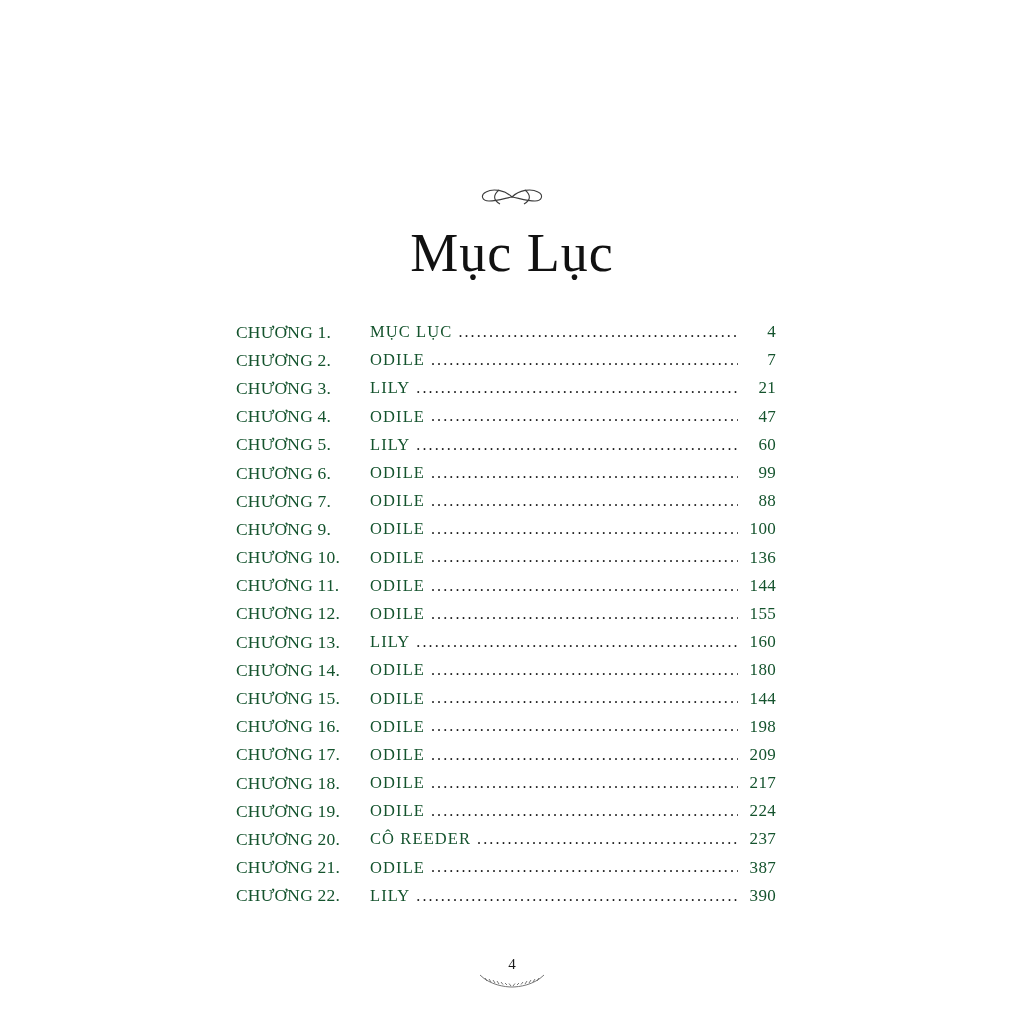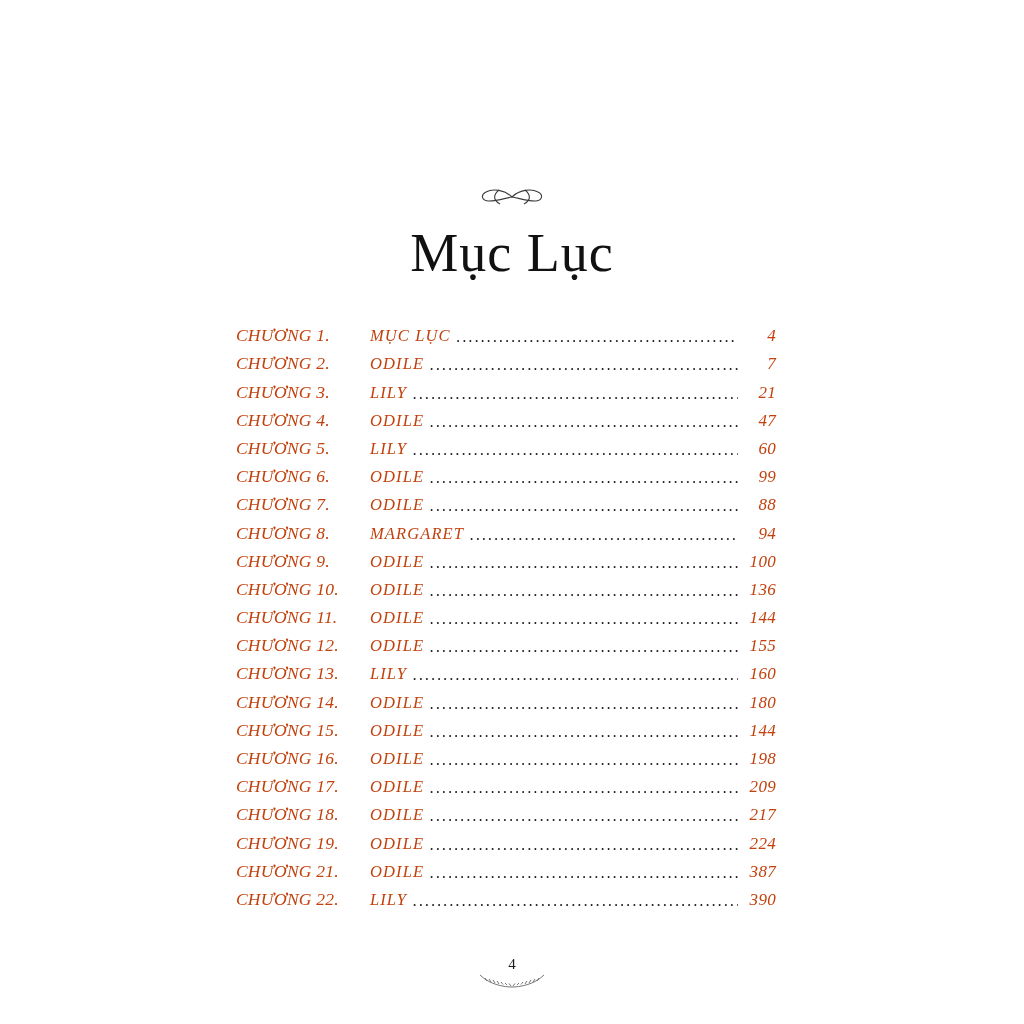--- a/index.html
+++ b/index.html
@@ -46,27 +46,26 @@
     color: #111111;
   }
   .toc {
     position: absolute;
     top: 318px;
     left: 236px;
     width: 540px;
   }
   .toc-row {
     display: flex;
-    align-items: flex-end;
+    align-items: center;
     height: 28.2px;
     font-size: 17.5px;
     letter-spacing: 0.3px;
-    color: #c2410c;
+    color: #14532d;
     white-space: nowrap;
-    font-style: italic;
   }
   .toc-ch {
     flex: 0 0 auto;
     width: 134px;
     font-variant: small-caps;
     text-transform: uppercase;
     font-size: 17.5px;
     letter-spacing: 0.2px;
   }
   .toc-title {
@@ -179,26 +178,20 @@
       <span class="toc-page">99</span>
     </div>
 
     <div class="toc-row">
       <span class="toc-ch">CHƯƠNG 7.</span>
       <span class="toc-title">ODILE</span>
       <span class="toc-dots"></span>
       <span class="toc-page">88</span>
     </div>
 
-    <div class="toc-row">
-      <span class="toc-ch">CHƯƠNG 8.</span>
-      <span class="toc-title">MARGARET</span>
-      <span class="toc-dots"></span>
-      <span class="toc-page">94</span>
-    </div>
 
     <div class="toc-row">
       <span class="toc-ch">CHƯƠNG 9.</span>
       <span class="toc-title">ODILE</span>
       <span class="toc-dots"></span>
       <span class="toc-page">100</span>
     </div>
 
     <div class="toc-row">
       <span class="toc-ch">CHƯƠNG 10.</span>
@@ -263,20 +256,26 @@
       <span class="toc-page">217</span>
     </div>
 
     <div class="toc-row">
       <span class="toc-ch">CHƯƠNG 19.</span>
       <span class="toc-title">ODILE</span>
       <span class="toc-dots"></span>
       <span class="toc-page">224</span>
     </div>
 
+    <div class="toc-row">
+      <span class="toc-ch">CHƯƠNG 20.</span>
+      <span class="toc-title">CÔ REEDER</span>
+      <span class="toc-dots"></span>
+      <span class="toc-page">237</span>
+    </div>
 
     <div class="toc-row">
       <span class="toc-ch">CHƯƠNG 21.</span>
       <span class="toc-title">ODILE</span>
       <span class="toc-dots"></span>
       <span class="toc-page">387</span>
     </div>
 
     <div class="toc-row">
       <span class="toc-ch">CHƯƠNG 22.</span>

